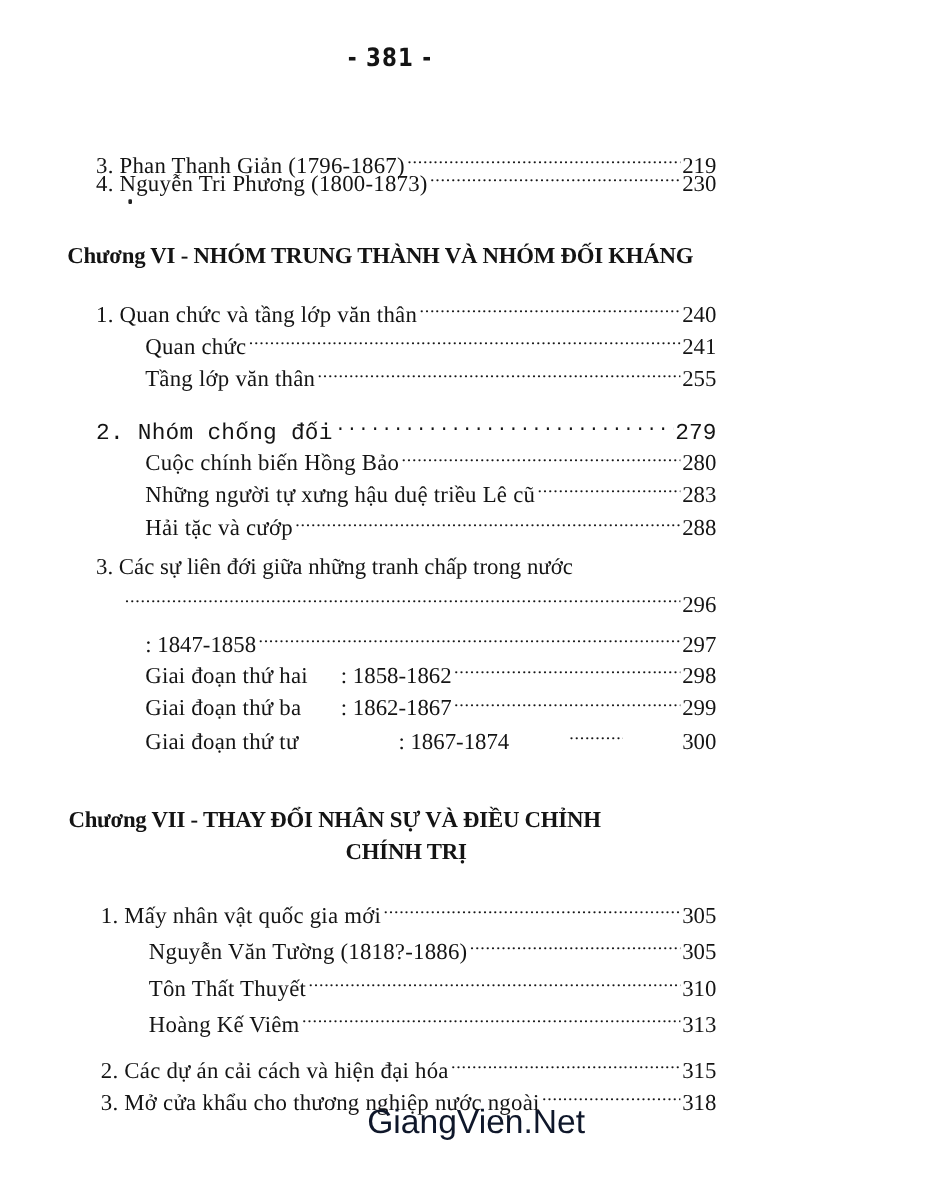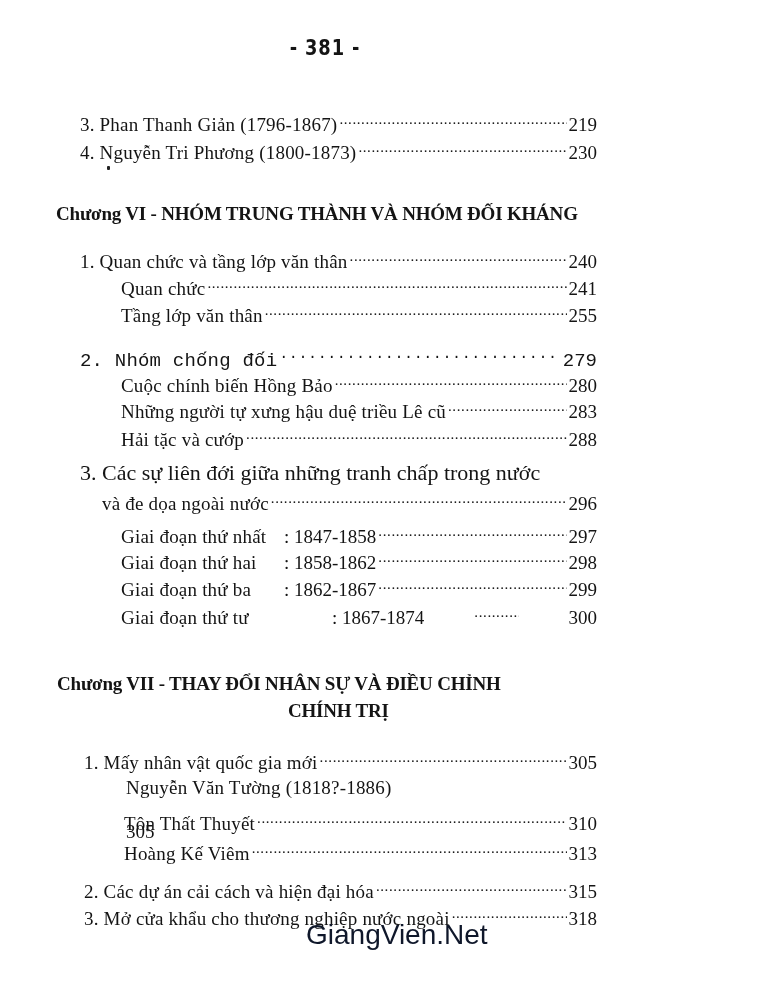--- a/index.html
+++ b/index.html
@@ -55,21 +55,21 @@
       left: 0;
       bottom: 4px;
       font-size: 15px;
       letter-spacing: 0.6px;
       line-height: 15px;
       white-space: nowrap;
     }
     .toc-row .page { flex: 0 0 auto; text-align: center; }
     .plain-row {
       position: absolute;
-      font-size: 22px;
+      font-size: 19px;
       line-height: 22px;
       white-space: nowrap;
     }
     .chapter {
       position: absolute;
       font-weight: bold;
       font-size: 19px;
       line-height: 22px;
       white-space: nowrap;
       letter-spacing: -0.2px;
@@ -92,21 +92,21 @@
       line-height: 32px;
       color: #0f172a;
       white-space: nowrap;
     }
   </style>
 </head>
 <body>
 
 <div class="page-number">- 381 -</div>
 
-<div class="toc-row lvl1" style="top:109px;">
+<div class="toc-row lvl1" style="top:122px;">
   <span class="label">3. Phan Thanh Giản (1796-1867)</span>
   <span class="leader"></span>
   <span class="page">219</span>
 </div>
 <div class="toc-row lvl1" style="top:137px;">
   <span class="label">4. Nguyễn Tri Phương (1800-1873)</span>
   <span class="leader"></span>
   <span class="page">230</span>
 </div>
 <div class="stray-mark"></div>
@@ -145,27 +145,25 @@
   <span class="page">283</span>
 </div>
 <div class="toc-row lvl2" style="top:424px;">
   <span class="label">Hải tặc và cướp</span>
   <span class="leader"></span>
   <span class="page">288</span>
 </div>
 
 <div class="plain-row" style="left:80px; top:462px;">3. Các sự liên đới giữa những tranh chấp trong nước</div>
 <div class="toc-row lvl2" style="left:102px; top:488px;">
-  <span class="label">và đe dọa ngoài nước</span>
   <span class="leader"></span>
   <span class="page">296</span>
 </div>
 
 <div class="toc-row lvl2" style="top:521px;">
-  <span class="label fixed" style="width:163px;">Giai đoạn thứ nhất</span>
   <span class="dates">: 1847-1858</span>
   <span class="leader"></span>
   <span class="page">297</span>
 </div>
 <div class="toc-row lvl2" style="top:547px;">
   <span class="label fixed" style="width:163px;">Giai đoạn thứ hai</span>
   <span class="dates">: 1858-1862</span>
   <span class="leader"></span>
   <span class="page">298</span>
 </div>
@@ -183,21 +181,21 @@
 </div>
 
 <div class="chapter" style="left:57px; top:673px;">Chương VII  - THAY ĐỔI NHÂN SỰ VÀ ĐIỀU CHỈNH</div>
 <div class="chapter" style="left:288px; top:700px;">CHÍNH TRỊ</div>
 
 <div class="toc-row lvl1" style="left:84px; top:747px;">
   <span class="label">1. Mấy nhân vật quốc gia mới</span>
   <span class="leader"></span>
   <span class="page">305</span>
 </div>
-<div class="toc-row lvl2" style="left:124px; top:777px;flex-direction:column;">
+<div class="toc-row lvl2" style="left:124px; top:777px;">
   <span class="label">Nguyễn Văn Tường (1818?-1886)</span>
   <span class="leader"></span>
   <span class="page">305</span>
 </div>
 <div class="toc-row lvl2" style="left:124px; top:808px;">
   <span class="label">Tôn Thất Thuyết</span>
   <span class="leader"></span>
   <span class="page">310</span>
 </div>
 <div class="toc-row lvl2" style="left:124px; top:838px;">

